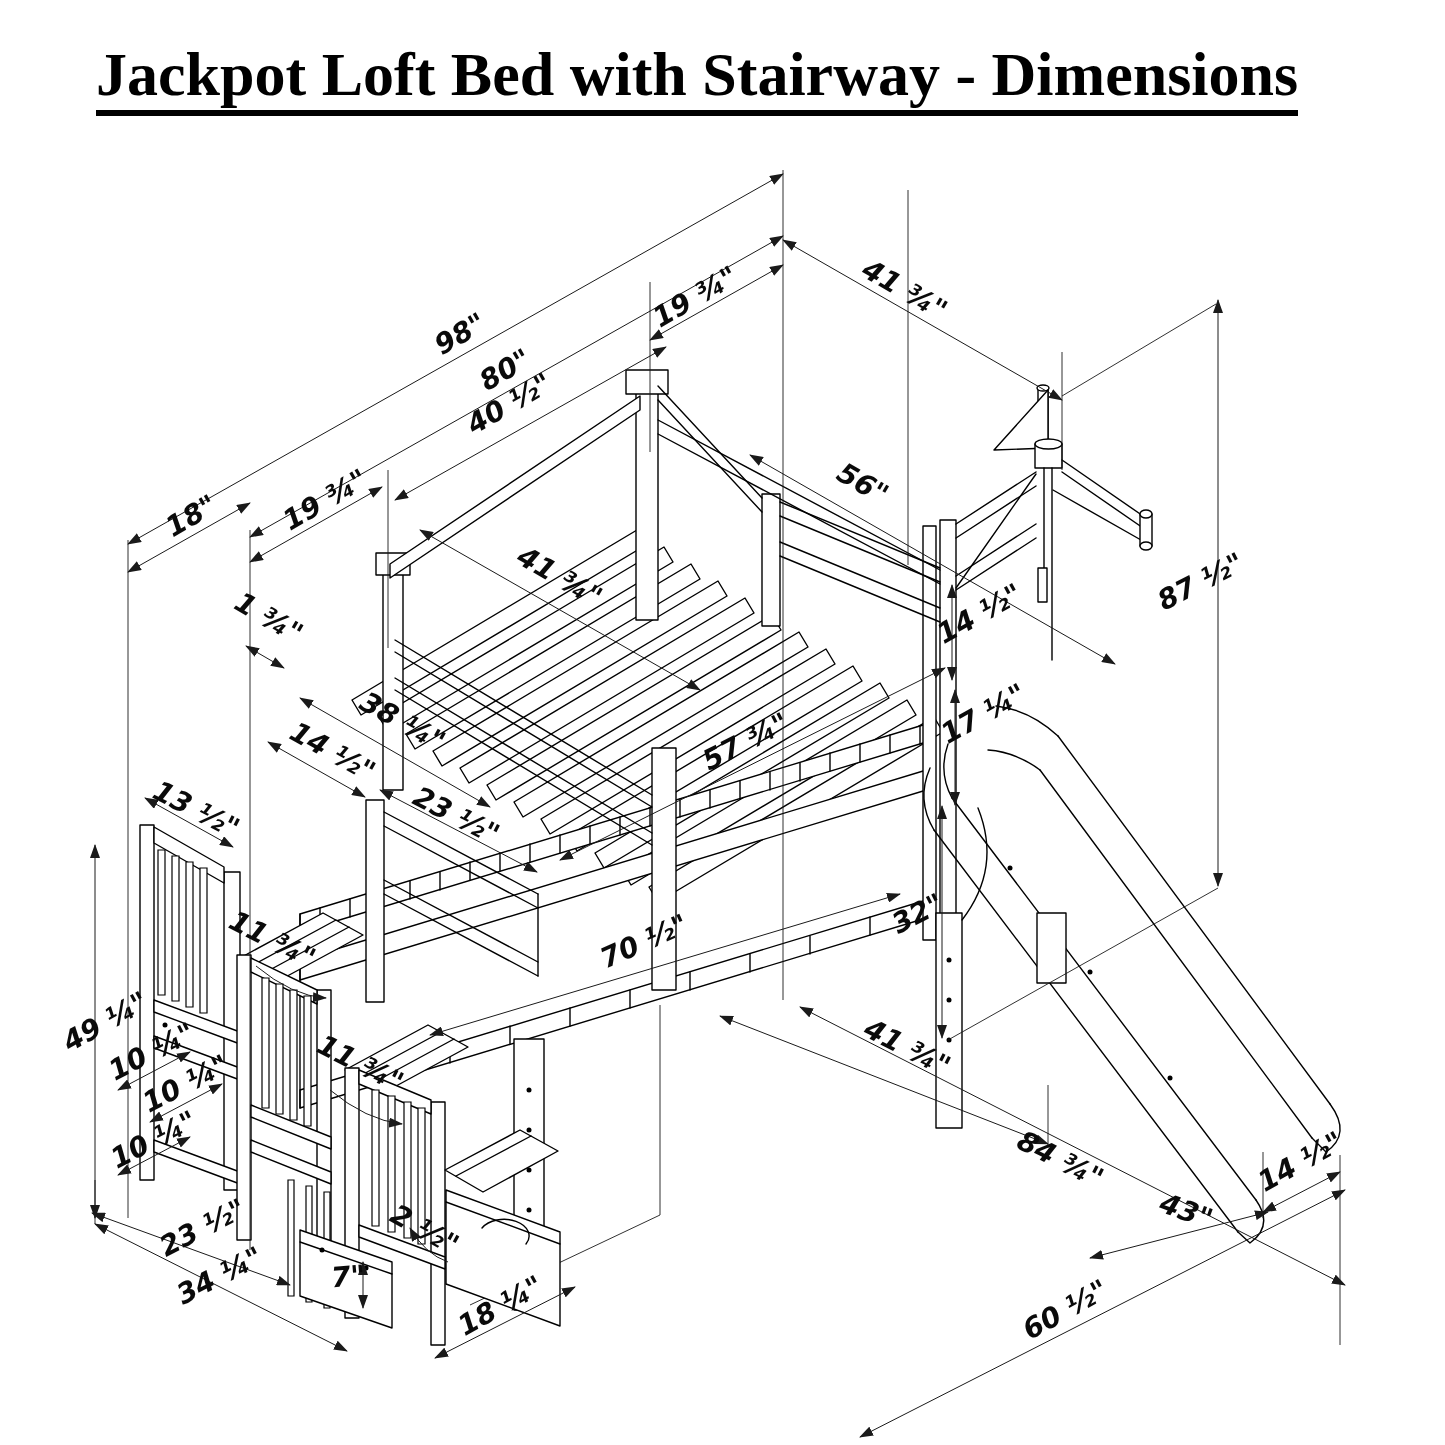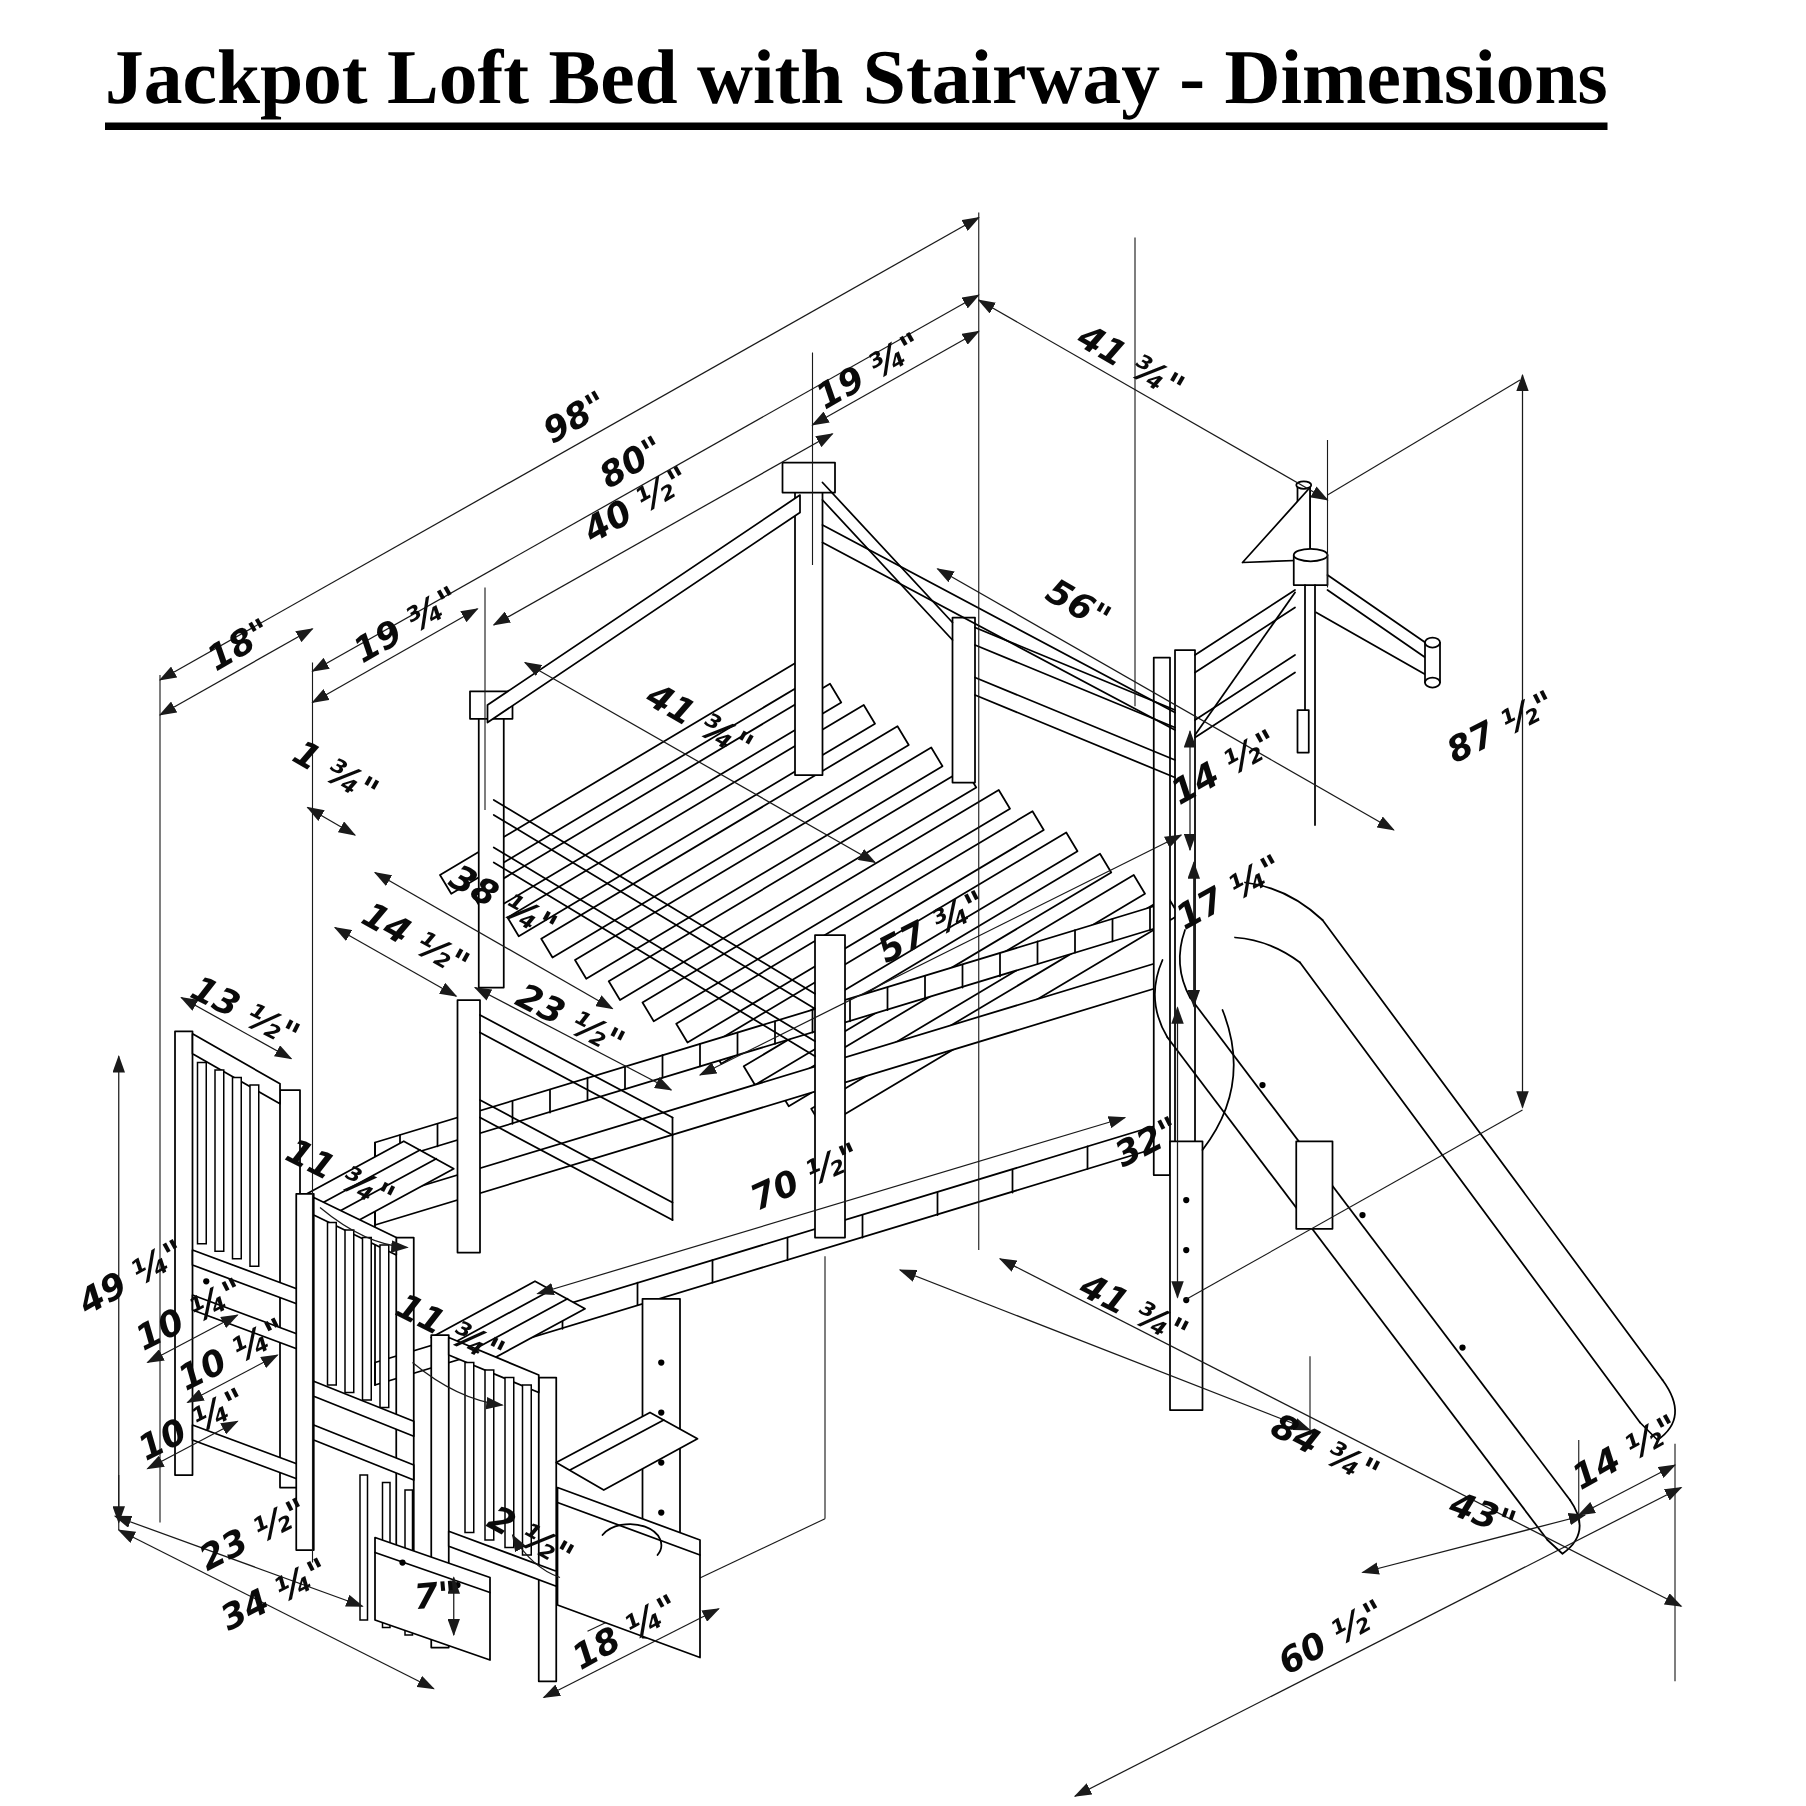--- a/index.html
+++ b/index.html
@@ -1,20 +1,20 @@
 <!DOCTYPE html>
 <html><head>
 <meta charset="utf-8">
 <style>
   html,body{margin:0;padding:0;background:#fff;}
   body{width:1445px;height:1445px;position:relative;overflow:hidden;
        font-family:"Liberation Sans",sans-serif;}
   .canvas{position:absolute;inset:0;background:#fff;}
   h1.title{
-    position:absolute;left:84px;top:30px;margin:0;
+    position:absolute;left:84px;top:30px;margin:12px;
     font-family:"Liberation Serif","DejaVu Serif",serif;
     font-weight:700;font-size:62px;line-height:1.05;color:#000;
     border-bottom:6px solid #000;padding-bottom:3px;letter-spacing:0px;
     white-space:nowrap;
   }
   svg.drawing{position:absolute;left:0;top:0;}
   .st{fill:none;stroke:#000;stroke-width:1.4;stroke-linejoin:round;stroke-linecap:round;}
   .stf{fill:#fff;stroke:#000;stroke-width:1.4;stroke-linejoin:round;}
   .bal{fill:#fff;stroke:#000;stroke-width:1.2;}
   .dim{fill:none;stroke:#1a1a1a;stroke-width:1;}

